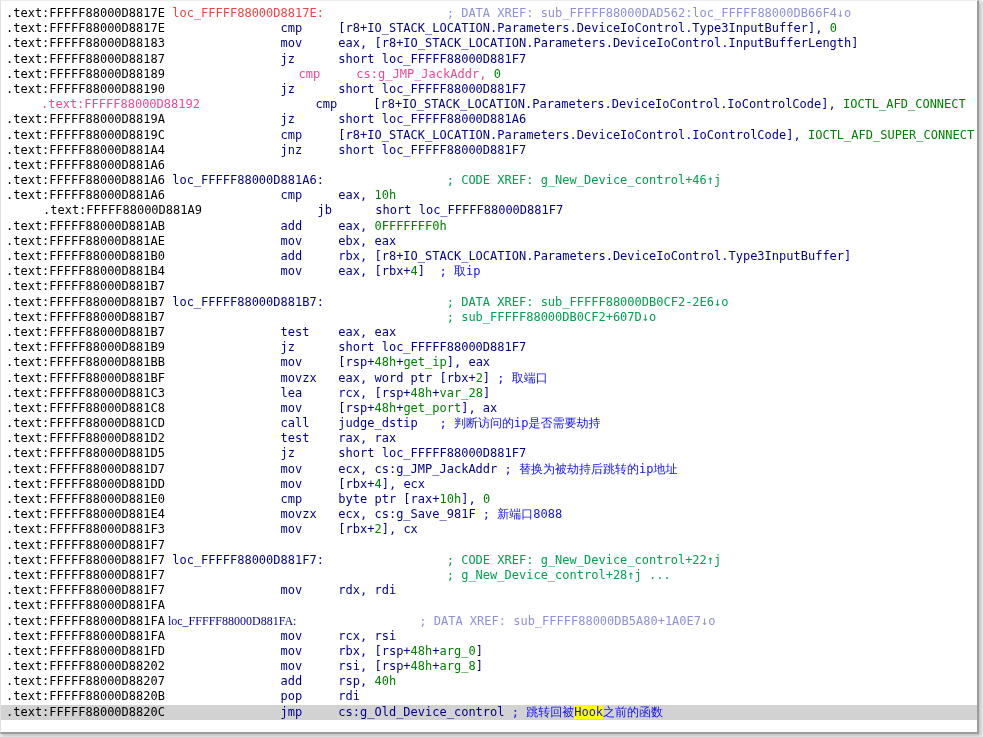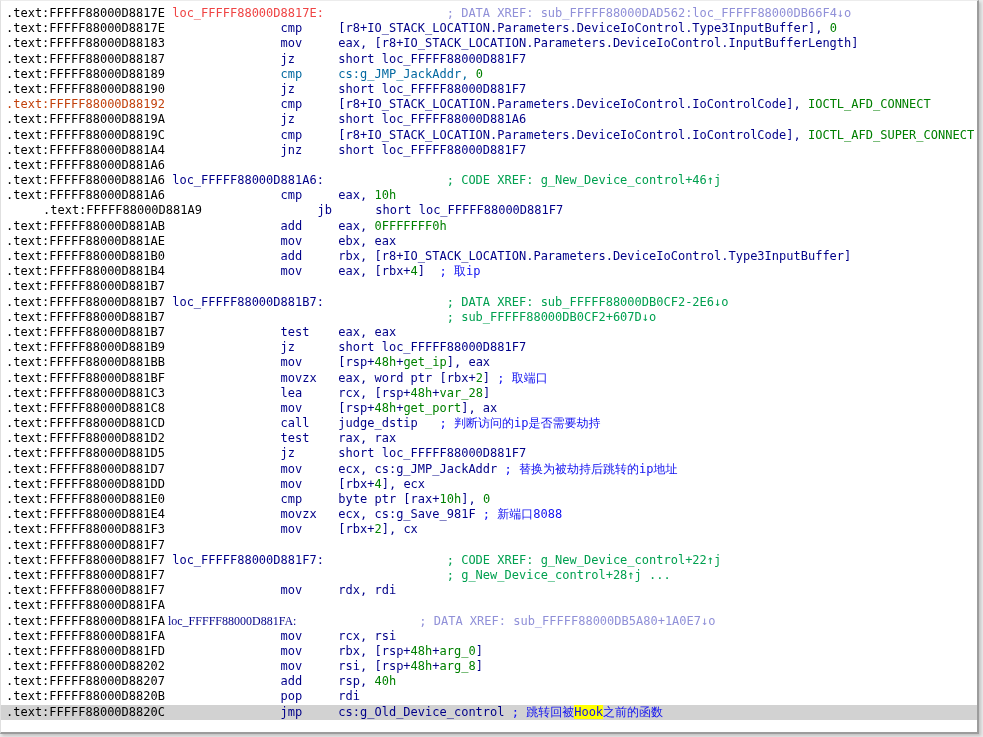--- a/index.html
+++ b/index.html
@@ -34,23 +34,23 @@
 </style>
 </head>
 <body>
 
 <div class="window">
   <div class="view" id="view">
       <div class="line"><span style="color: rgb(0, 0, 0);">.text:FFFFF88000D8817E</span><span style="color: #ef4444;"> loc_FFFFF88000D8817E:</span><span style="color: rgb(144, 144, 216);">                 ; DATA XREF: sub_FFFFF88000DAD562:loc_FFFFF88000DB66F4↓o</span></div>
       <div class="line"><span style="color: rgb(0, 0, 0);">.text:FFFFF88000D8817E</span><span style="color: rgb(0, 0, 137);">                cmp     [r8+IO_STACK_LOCATION.Parameters.DeviceIoControl.Type3InputBuffer], </span><span style="color: rgb(0, 128, 0);">0</span></div>
       <div class="line"><span style="color: rgb(0, 0, 0);">.text:FFFFF88000D88183</span><span style="color: rgb(0, 0, 137);">                mov     eax, [r8+IO_STACK_LOCATION.Parameters.DeviceIoControl.InputBufferLength]</span></div>
       <div class="line"><span style="color: rgb(0, 0, 0);">.text:FFFFF88000D88187</span><span style="color: rgb(0, 0, 137);">                jz      short loc_FFFFF88000D881F7</span></div>
-      <div class="line"><span style="color: rgb(0, 0, 0);">.text:FFFFF88000D88189</span><span style="color: #0369a1;">                cmp     cs:g_JMP_JackAddr, </span><span style="color: rgb(0, 128, 0);">0</span></div>
+      <div class="line"><span style="color: rgb(0, 0, 0);">.text:FFFFF88000D88189</span><span style="color: #ec4899; margin-left: 18px;">                cmp     cs:g_JMP_JackAddr, </span><span style="color: rgb(0, 128, 0);">0</span></div>
       <div class="line"><span style="color: rgb(0, 0, 0);">.text:FFFFF88000D88190</span><span style="color: rgb(0, 0, 137);">                jz      short loc_FFFFF88000D881F7</span></div>
-      <div class="line"><span style="color: #c2410c;">.text:FFFFF88000D88192</span><span style="color: rgb(0, 0, 137);">                cmp     [r8+IO_STACK_LOCATION.Parameters.DeviceIoControl.IoControlCode], </span><span style="color: rgb(0, 128, 0); text-align: right;">IOCTL_AFD_CONNECT</span></div>
+      <div class="line"><span style="color: #ec4899; margin-left: 35px;">.text:FFFFF88000D88192</span><span style="color: rgb(0, 0, 137);">                cmp     [r8+IO_STACK_LOCATION.Parameters.DeviceIoControl.IoControlCode], </span><span style="color: rgb(0, 128, 0); text-align: right;">IOCTL_AFD_CONNECT</span></div>
       <div class="line"><span style="color: rgb(0, 0, 0);">.text:FFFFF88000D8819A</span><span style="color: rgb(0, 0, 137);">                jz      short loc_FFFFF88000D881A6</span></div>
       <div class="line"><span style="color: rgb(0, 0, 0);">.text:FFFFF88000D8819C</span><span style="color: rgb(0, 0, 137);">                cmp     [r8+IO_STACK_LOCATION.Parameters.DeviceIoControl.IoControlCode], </span><span style="color: rgb(0, 128, 0);">IOCTL_AFD_SUPER_CONNECT</span></div>
       <div class="line"><span style="color: rgb(0, 0, 0);">.text:FFFFF88000D881A4</span><span style="color: rgb(0, 0, 137);">                jnz     short loc_FFFFF88000D881F7</span></div>
       <div class="line"><span style="color: rgb(0, 0, 0);">.text:FFFFF88000D881A6</span></div>
       <div class="line"><span style="color: rgb(0, 0, 0);">.text:FFFFF88000D881A6</span><span style="color: rgb(0, 0, 137);"> loc_FFFFF88000D881A6:</span><span style="color: rgb(0, 160, 80);">                 ; CODE XREF: g_New_Device_control+46↑j</span></div>
       <div class="line"><span style="color: rgb(0, 0, 0);">.text:FFFFF88000D881A6</span><span style="color: rgb(0, 0, 137);">                cmp     eax, </span><span style="color: rgb(0, 128, 0);">10h</span></div>
       <div class="line"><span style="color: rgb(0, 0, 0); margin-left: 37px;">.text:FFFFF88000D881A9</span><span style="color: rgb(0, 0, 137);">                jb      short loc_FFFFF88000D881F7</span></div>
       <div class="line"><span style="color: rgb(0, 0, 0);">.text:FFFFF88000D881AB</span><span style="color: rgb(0, 0, 137);">                add     eax, </span><span style="color: rgb(0, 128, 0);">0FFFFFFF0h</span></div>
       <div class="line"><span style="color: rgb(0, 0, 0);">.text:FFFFF88000D881AE</span><span style="color: rgb(0, 0, 137);">                mov     ebx, eax</span></div>
       <div class="line"><span style="color: rgb(0, 0, 0);">.text:FFFFF88000D881B0</span><span style="color: rgb(0, 0, 137);">                add     rbx, [r8+IO_STACK_LOCATION.Parameters.DeviceIoControl.Type3InputBuffer]</span></div>

